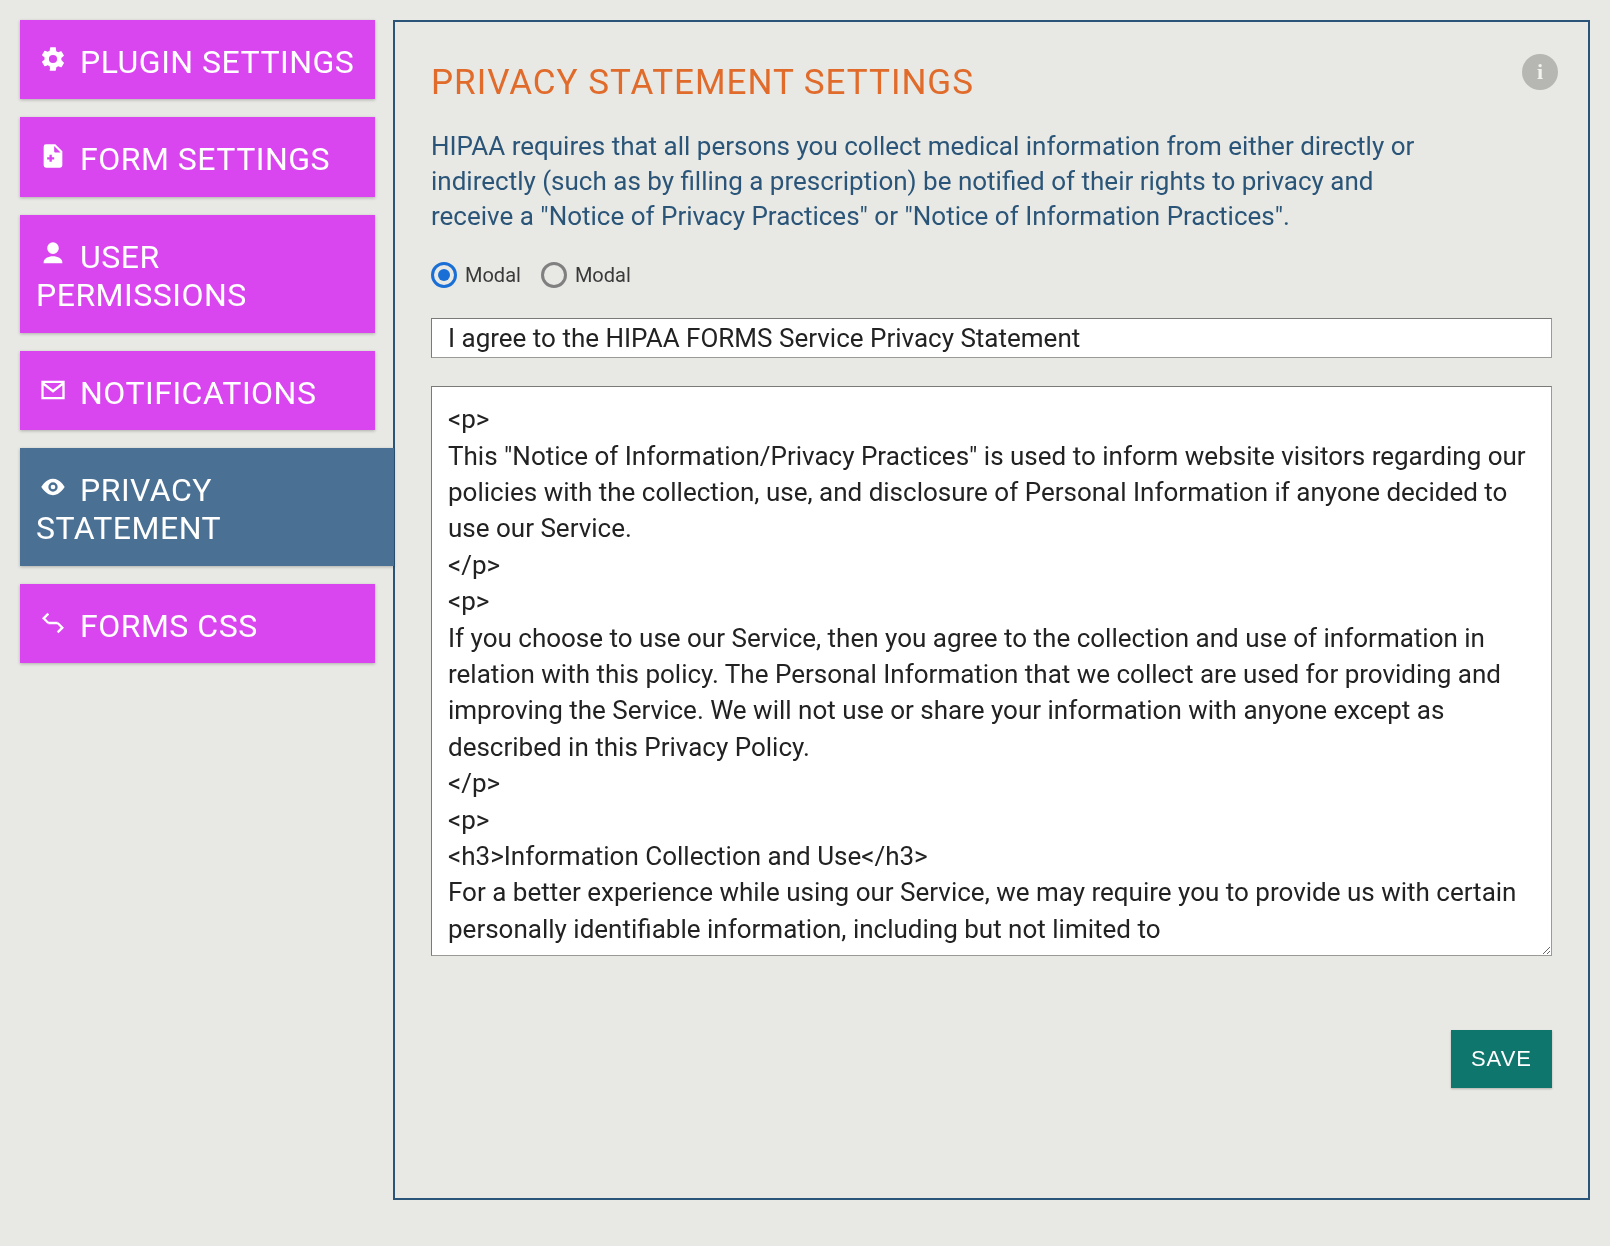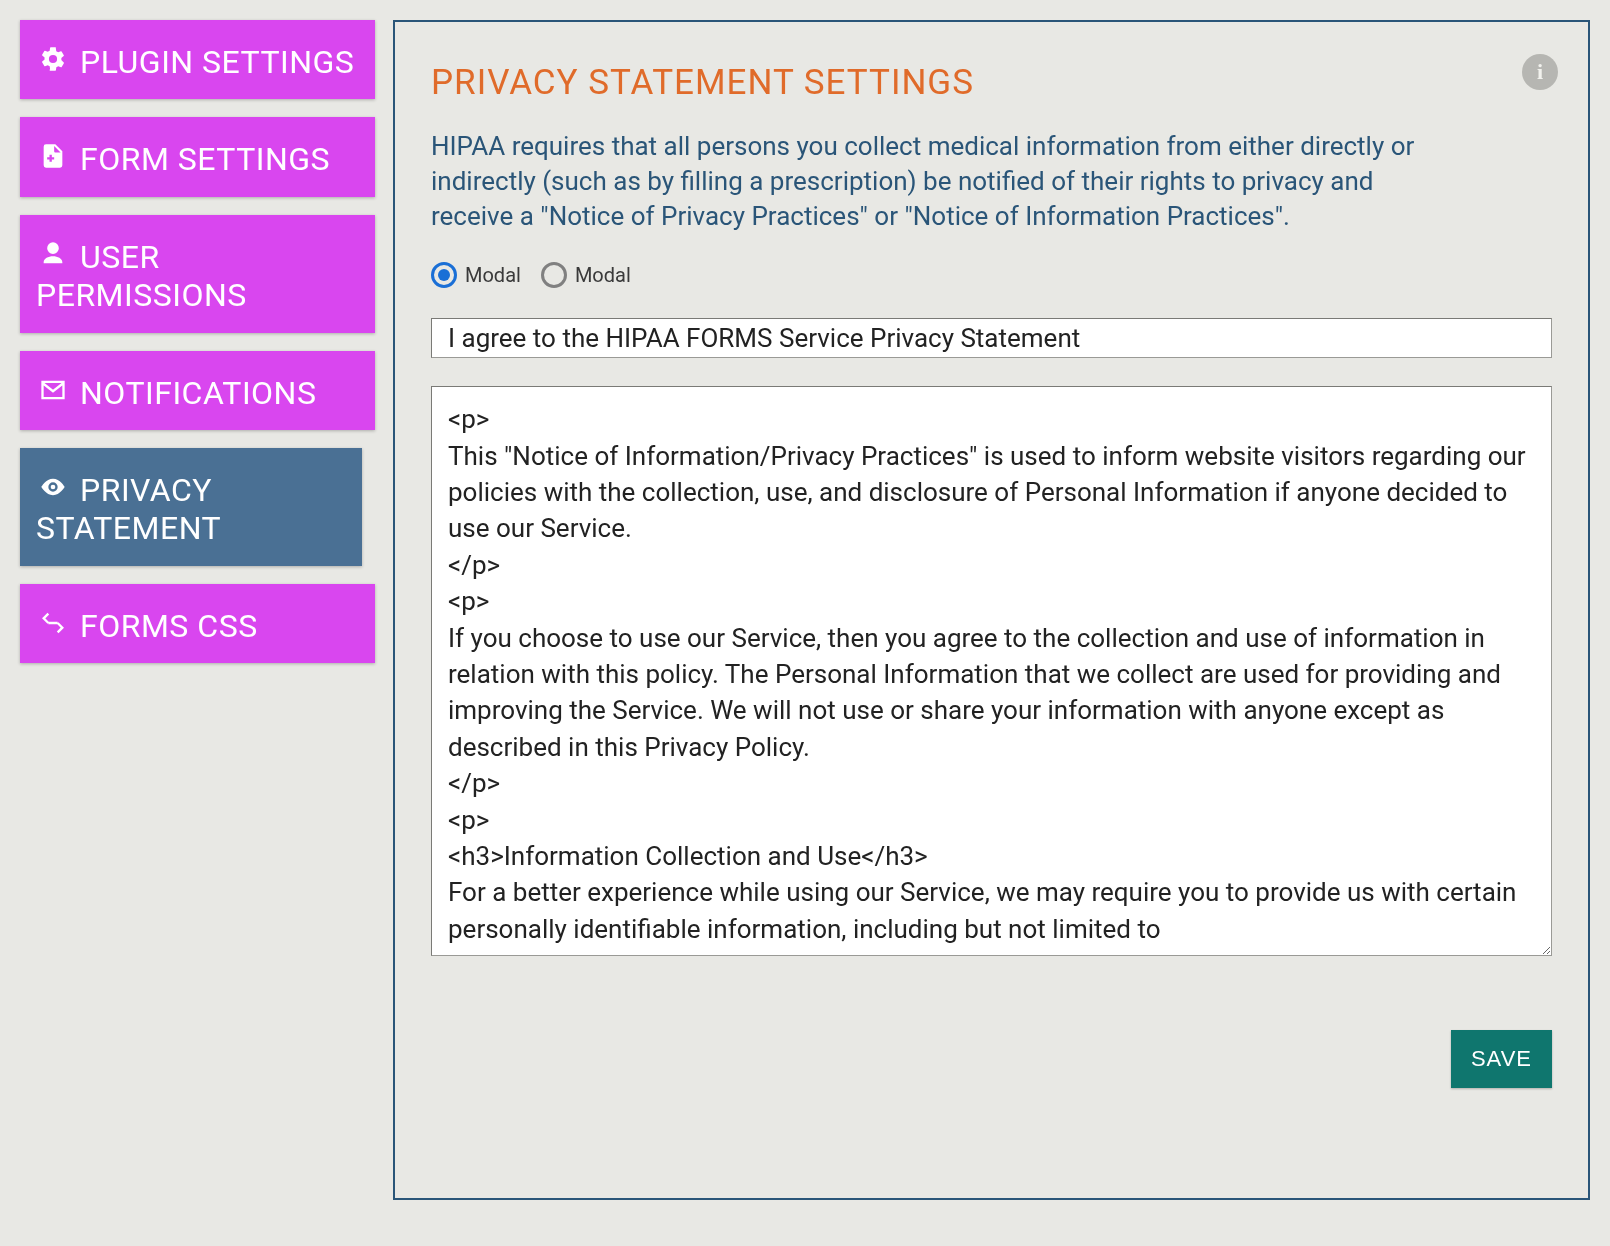--- a/index.html
+++ b/index.html
@@ -40,21 +40,21 @@
     width: 34px;
     height: 34px;
     margin-right: 10px;
     margin-top: 2px;
     flex-shrink: 0;
   }
   .sidebar-item .icon svg { width: 28px; height: 28px; fill: #fff; }
   .sidebar-item .label-wrap { display: block; }
   .sidebar-item.active {
     background: #4a7094;
-    width: 342px;
+    width: 374px;
     margin-right: -19px;
     position: relative;
     z-index: 2;
   }
   .main {
     flex: 1;
     background: #e8e8e4;
     border: 2px solid #2a5578;
     padding: 40px 36px 28px 36px;
     position: relative;

